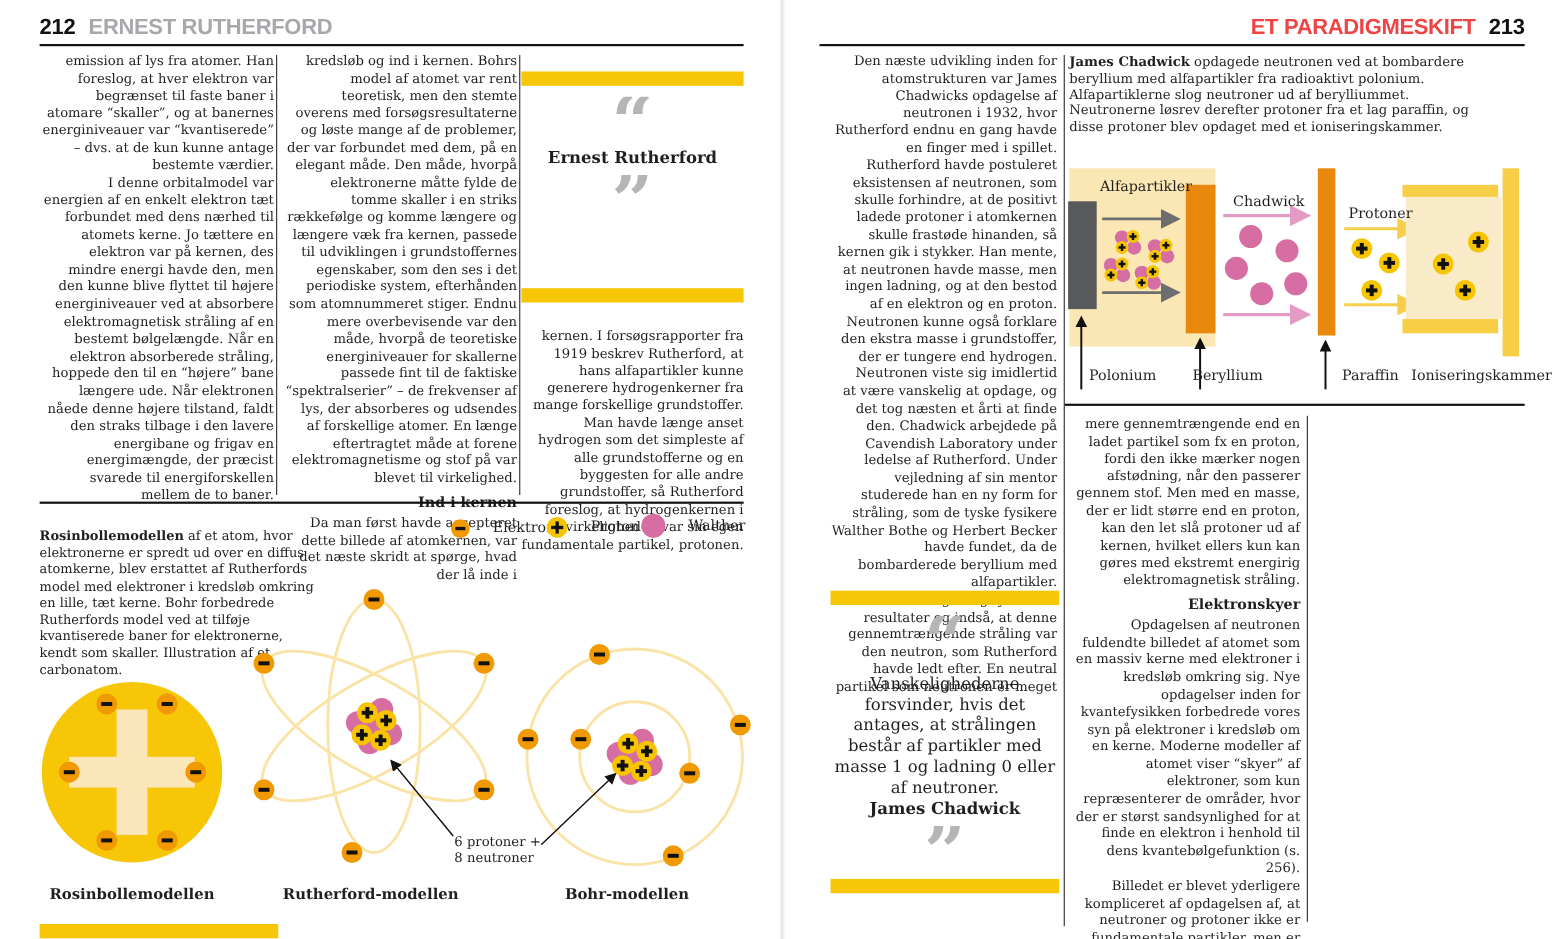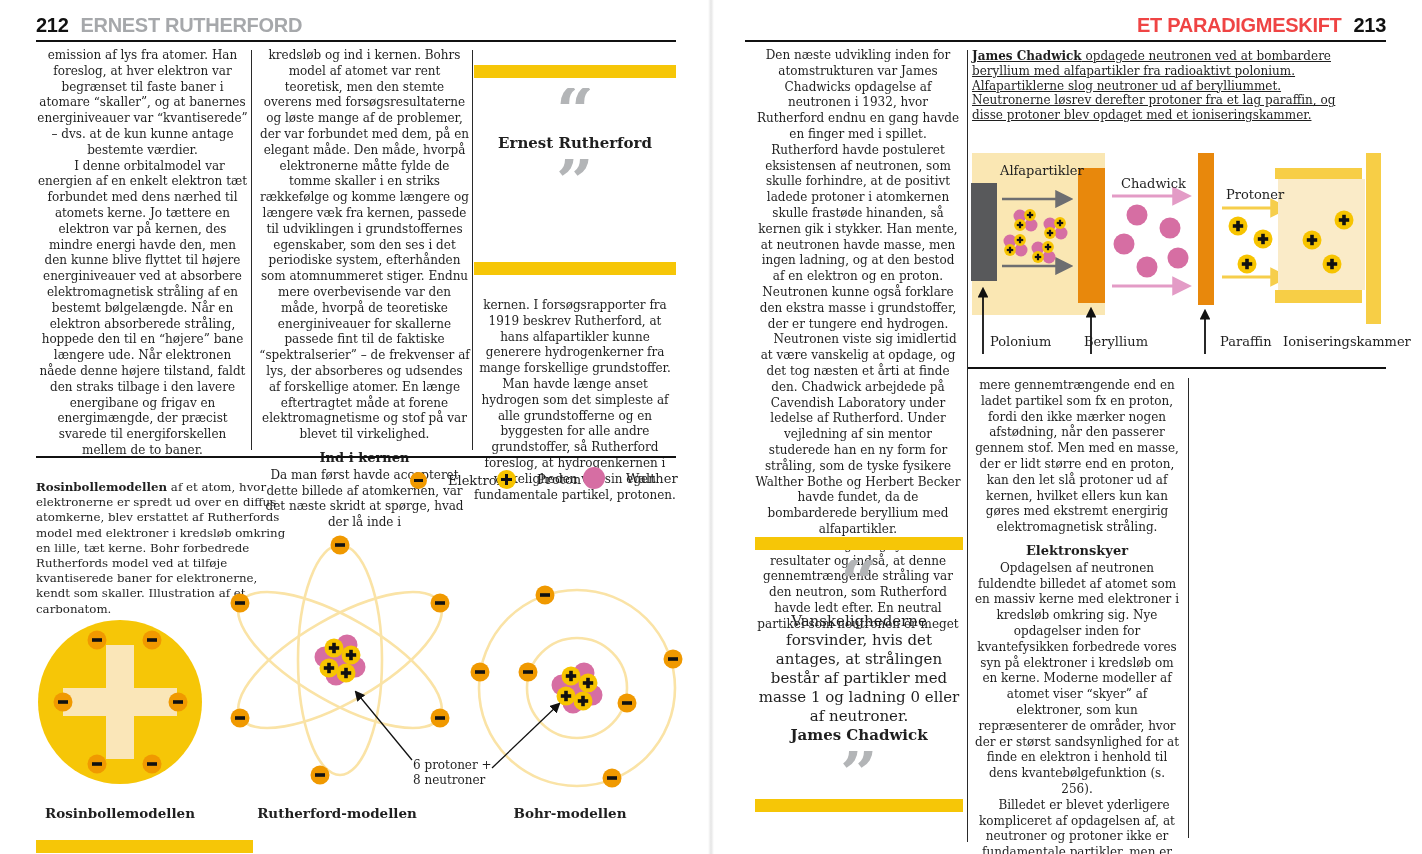--- a/index.html
+++ b/index.html
@@ -10,21 +10,21 @@
   .pagehead{position:absolute;top:14px;font-family:"Liberation Sans",sans-serif;
             font-weight:800;font-size:20px;letter-spacing:-0.3px;white-space:nowrap;}
   .pn{color:#111;text-align:center;}
   .ptitle{color:#a6a8ab;margin-left:12px;}
   .ptitle-r{color:#ef4444;margin-right:12px;}
   .hrule{position:absolute;height:2px;background:#111;}
   .vrule{position:absolute;width:1px;background:#2a2a2a;}
   .fold{position:absolute;left:708px;top:0;width:6px;height:854px;
         background:linear-gradient(to right,rgba(0,0,0,0),rgba(0,0,0,0.10),rgba(0,0,0,0));}
   
-  .col{position:absolute;font-size:12px;line-height:15.8px;text-align:center;}
+  .col{position:absolute;font-size:12px;line-height:15.8px;text-align:right;}
   .col p{margin:0;}
   .col p.ind{text-indent:14px;}
   .col h3{font-size:13px;margin:7px 0 2px 0;font-weight:bold;}
   
   .qb{position:absolute;display:flex;flex-direction:column;align-items:center;}
   .qbar{width:100%;height:13px;background:#f6c607;flex:none;}
   .qmark{font-family:"DejaVu Serif",serif;font-weight:bold;color:#b3b5b7;
          font-size:66px;line-height:46px;height:46px;overflow:hidden;margin-top:10px;}
   .qmark.close{margin-top:6px;}
   .qtext{font-size:15px;line-height:19px;text-align:center;margin-top:6px;}
@@ -205,21 +205,21 @@
 
   <div class="qb" style="left:755px;top:537px;width:208px;height:275px;">
     <div class="qbar"></div>
     <div class="qmark">“</div>
     <div class="qtext">Vanskelighederne forsvinder, hvis det antages, at strålingen består af partikler med masse 1 og ladning 0 eller af neutroner.</div>
     <div class="qattr">James Chadwick</div>
     <div class="qmark close">”</div>
     <div class="qbar bottom"></div>
   </div>
 
-  <div class="caption" style="left:972px;top:49px;width:390px;font-size:12px;line-height:14.8px;text-decoration:underline;">
+  <div class="caption" style="left:972px;top:49px;width:390px;font-size:12px;line-height:14.8px;">
     <b>James Chadwick</b><span> opdagede neutronen ved at bombardere beryllium med alfapartikler fra radioaktivt polonium. Alfapartiklerne slog neutroner ud af berylliummet. Neutronerne løsrev derefter protoner fra et lag paraffin, og disse protoner blev opdaget med et ioniseringskammer.</span>
   </div>
 
   <svg class="abs" style="left:960px;top:140px;pointer-events:none;" width="430" height="230" viewBox="960 140 430 230">
     <defs>
       <marker id="ah-gray" viewBox="0 0 10 10" refX="7" refY="5" markerWidth="7" markerHeight="7" orient="auto-start-reverse">
           <path d="M0,0 L10,5 L0,10 z" fill="#6d6e70"></path>
         </marker>
       <marker id="ah-pink" viewBox="0 0 10 10" refX="7" refY="5" markerWidth="7" markerHeight="7" orient="auto-start-reverse">
           <path d="M0,0 L10,5 L0,10 z" fill="#e39bc6"></path>

